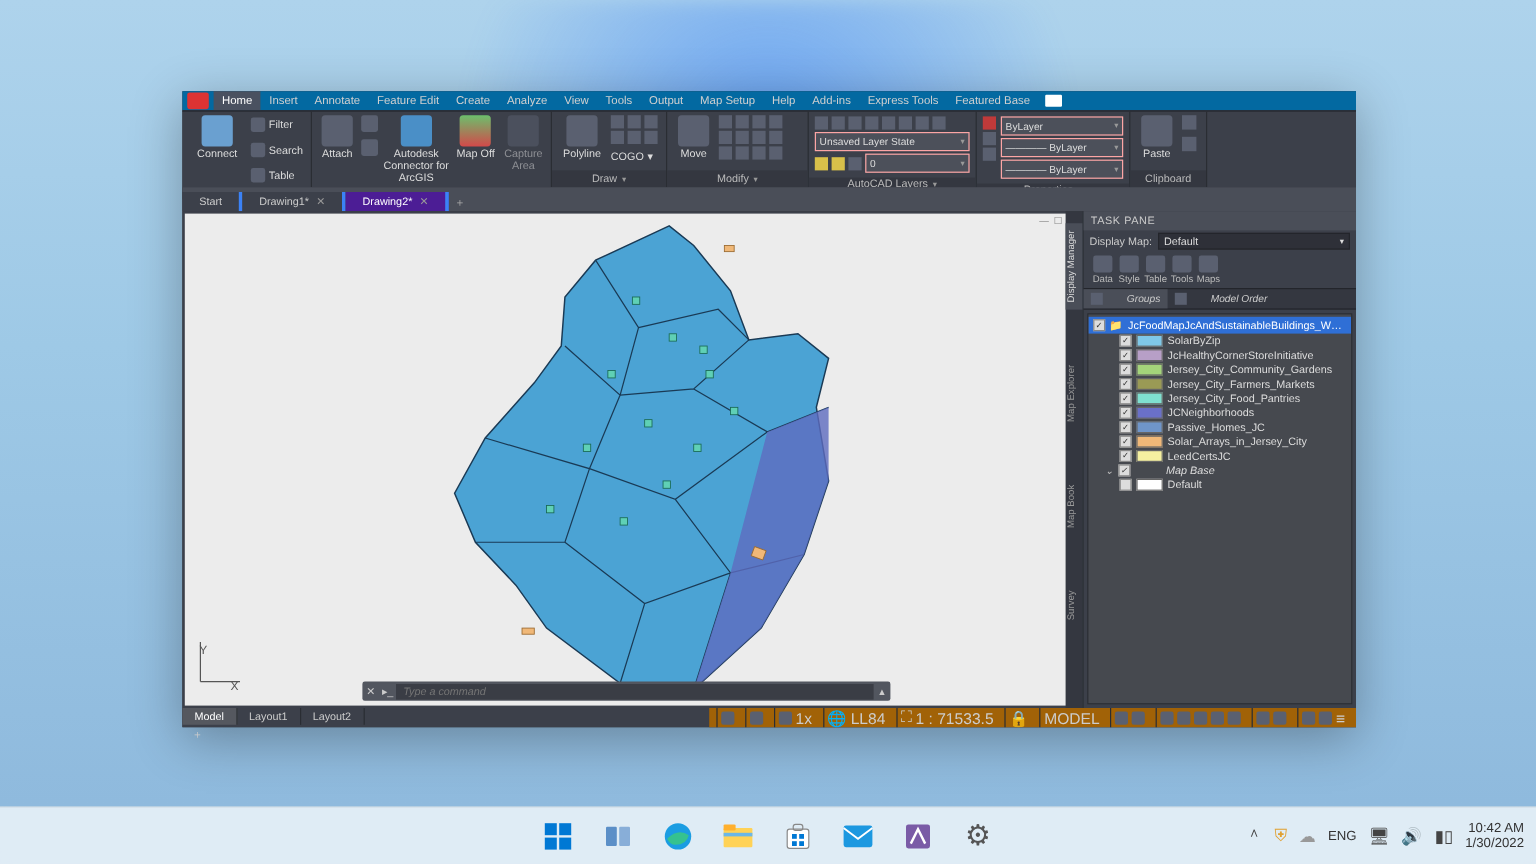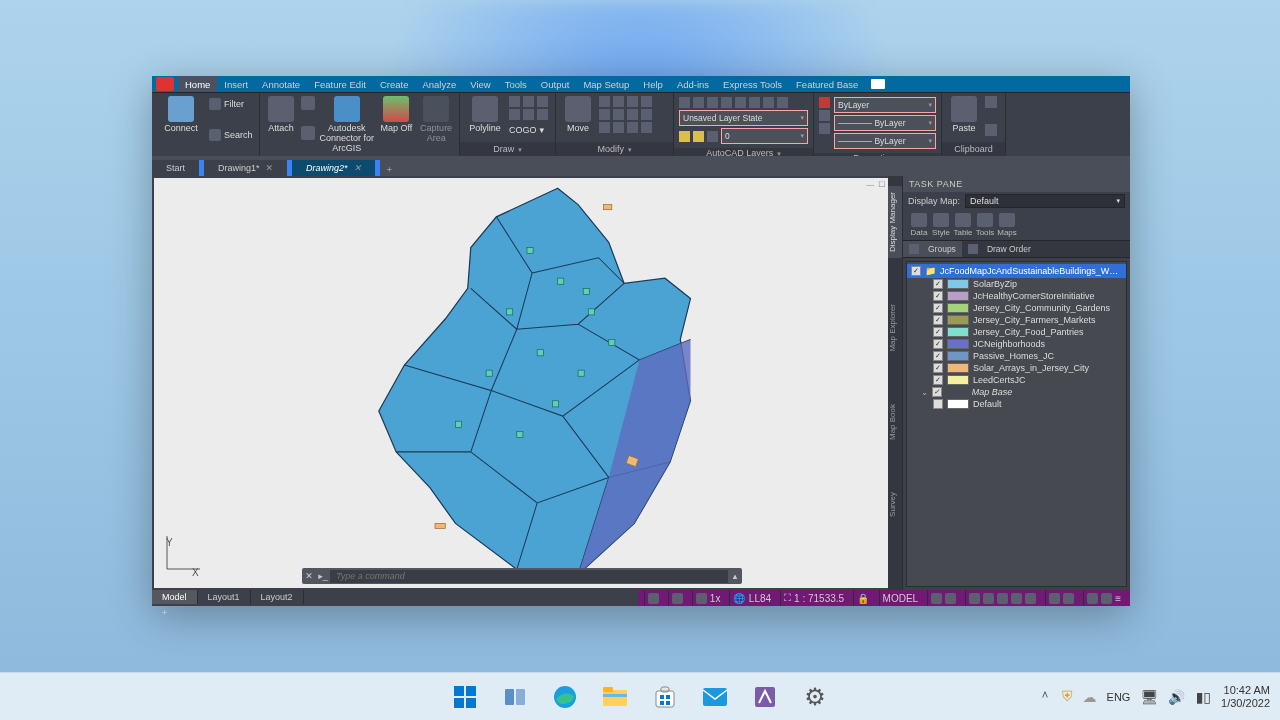--- a/index.html
+++ b/index.html
@@ -21,28 +21,28 @@
 
 .ribbon { height: 64px; background:#3c404a; display:flex; border-top:1px solid #23252b; }
 .rgroup { border-right:1px solid #2a2d33; display:flex; flex-direction:column; }
 .rgroup .body { flex:1; display:flex; align-items:flex-start; padding:3px 5px; gap:4px; }
 .rgroup .label { height:14px; font-size:9px; color:#bbb; text-align:center; background:#343740; display:flex; align-items:center; justify-content:center; gap:4px;}
 .rgroup .label .carrot::after{content:"▾"; font-size:7px; color:#999;}
 .btn-lg { display:flex; flex-direction:column; align-items:center; width:48px; font-size:9px; color:#ddd; text-align:center; line-height:1.1; cursor:pointer;justify-content:flex-end; }
 .btn-lg .icn { width:26px; height:26px; background:#5a6070; border-radius:3px; margin-bottom:2px; }
 .btn-sm { display:flex; align-items:center; gap:3px; font-size:9px; color:#ddd; height:15px; cursor:pointer; }
 .btn-sm .icn { width:12px; height:12px; background:#5a6070; border-radius:2px; }
-.col { display:flex; flex-direction:column; gap:16px; }
+.col { display:flex; flex-direction:column; gap:6px; }
 .combo { height:16px; background:#4c505a; border:1px solid #fca5a5; font-size:8.5px; color:#ddd; padding:0 3px; display:flex; align-items:center; justify-content:space-between; }
 .combo::after { content:"▾"; font-size:7px; color:#999; margin-left:4px;}
 
 
 .filetabs { height: 20px; background:#4a4e58; display:flex; align-items:flex-end; font-size:9px; color:#ccc; }
-.ftab { padding: 3px 14px; background:#3c404a; border-right:5px solid #3b82f6; cursor:pointer; display:flex; align-items:center; gap:6px;}
-.ftab.active { background:#0c4a6e; color:#fff;font-style:italic; }
+.ftab { padding: 3px 14px; background:#3c404a; border-right:3px solid #3b82f6; cursor:pointer; display:flex; align-items:center; gap:6px;}
+.ftab.active { background:#4c1d95; color:#fff; }
 .ftab .x{ font-size:9px; color:#999;}
 .newtab { width:18px; text-align:center; cursor:pointer; color:#aaa; }
 
 
 .workspace { flex:1; display:flex; background:#3c404a; }
 .canvas-wrap { flex:1; position:relative; background:#ececec; margin:2px; }
 .canvas { position:absolute; inset:0; }
 .axis { position:absolute; left:8px; bottom:12px; font-size:10px; color:#555; font-family:serif; }
 .axis .y { position:absolute; bottom:28px; left:4px; }
 .axis .x { position:absolute; bottom:-2px; left:30px; }
@@ -61,41 +61,41 @@
 
 .taskpane { width:228px; background:#3c404a; display:flex; flex-direction:column; border-left:1px solid #2a2d33; font-size:9px; color:#ccc; }
 .tp-title { height:16px; background:#4a4e58; display:flex; align-items:center; padding:0 6px; font-size:9px; letter-spacing:.5px;}
 .tp-row { display:flex; align-items:center; padding:2px 5px; gap:5px; }
 .tp-select { flex:1; background:#2e3038; border:1px solid #23252b; height:14px; font-size:9px; color:#ddd; padding:0 4px; display:flex; align-items:center; justify-content:space-between;}
 .tp-select::after{content:"▾"; font-size:7px;}
 .tp-tools { display:flex; gap:2px; padding:3px 6px; }
 .tp-tool { width:20px; display:flex; flex-direction:column; align-items:center; font-size:8px; color:#bbb; cursor:pointer;}
 .tp-tool .ti { width:16px; height:14px; background:#5a6070; border-radius:2px; margin-bottom:1px;}
 .tp-tabs { display:flex; background:#343740; border-top:1px solid #23252b; border-bottom:1px solid #23252b; }
-.tp-tab { padding:3px 6px; font-size:8.5px; cursor:pointer; display:flex; align-items:center; gap:9px;}
+.tp-tab { padding:3px 6px; font-size:8.5px; cursor:pointer; display:flex; align-items:center; gap:20px;font-style:italic;}
 .tp-tab.active { background:#4a4e58; }
 .sidebar-vert { position:absolute; left:-14px; top:0; bottom:0; width:14px; background:#343740; display:flex; flex-direction:column; justify-content:flex-start; gap:40px; padding-top:10px;}
 .sidebar-vert span { writing-mode:vertical-rl; transform:rotate(180deg); font-size:8px; color:#999; cursor:pointer; padding:6px 0;}
 .sidebar-vert span.active{background:#4a4e58; color:#ddd;}
 
 .layer-tree { flex:1; background:#46494f; margin:3px; border:1px solid #2a2d33; overflow:auto; padding:2px 0;}
 .lt-item { display:flex; align-items:center; gap:4px; padding:1px 4px; font-size:9px; color:#ddd; }
 .lt-item.group { background:#2f6fd6; color:#fff; padding:2px 4px;}
 .lt-item.child { padding-left:26px; }
 .lt-item .cb { width:10px; height:10px; background:#ddd; border:1px solid #888; display:flex; align-items:center; justify-content:center; font-size:7px; color:#333; cursor:pointer;}
 .lt-item .sw { width:22px; height:10px; border:1px solid #666; }
 .lt-item.base { padding-left:14px; font-style:italic;}
 .lt-item .exp { font-size:8px; cursor:pointer; color:#bbb;}
 
 
 .bottomtabs { height:16px; background:#3c404a; display:flex; align-items:flex-start; font-size:9px; color:#ccc;flex-direction:column; }
 .bottomtabs .bt { padding:2px 10px; cursor:pointer; border-right:1px solid #2a2d33;}
 .bottomtabs .bt.active { background:#55585f; color:#fff; }
 .bottomtabs .plus { padding:2px 8px; cursor:pointer;}
-.statusbar { position:absolute; bottom:0; right:0; height:16px; display:flex; align-items:center; gap:6px; padding:0 6px; font-size:10px; color:#ccc; background:#701a75; }
+.statusbar { position:absolute; bottom:0; right:0; height:16px; display:flex; align-items:center; gap:6px; padding:0 6px; font-size:13px; color:#ccc; background:#a16207; }
 .statusbar .sseg { display:flex; align-items:center; gap:3px; padding:0 3px; border-left:1px solid #2a2d33; height:100%;}
 .statusbar .sicn { width:11px; height:11px; background:#5a6070; border-radius:2px;}
 
 
 .taskbar { position:absolute; bottom:0; left:0; right:0; height:48px; background:rgba(235,242,248,.88); backdrop-filter:blur(10px); display:flex; align-items:center; justify-content:center; border-top:1px solid rgba(0,0,0,.08);}
 .taskbar .center { display:flex; gap:10px; }
 .tb-icon { width:40px; height:40px; display:flex; align-items:center; justify-content:center; border-radius:4px; cursor:pointer; font-size:22px;}
 .taskbar .right { position:absolute; right:10px; display:flex; align-items:center; gap:10px; font-size:11px; color:#333;}
 .taskbar .right .clk { text-align:right; line-height:1.1; font-size:11px;}
 .tray-ic { font-size:14px; color:#444; cursor:pointer;}
@@ -418,21 +418,21 @@
               <span>Maps</span>
             </div>
           </div>
         <div class="tp-tabs">
           <div class="tp-tab active">
               <span style="width:10px;height:10px;background:#5a6070;display:inline-block"></span>
               <span>Groups</span>
             </div>
           <div class="tp-tab">
               <span style="width:10px;height:10px;background:#5a6070;display:inline-block"></span>
-              <span>Draw Order</span>
+              <span>Model Order</span>
             </div>
         </div>
         <div class="layer-tree">
           <div class="lt-item group">
             <span class="cb">✓</span>
             <span>📁</span>
             <span style="overflow:hidden;text-overflow:ellipsis;white-space:nowrap">JcFoodMapJcAndSustainableBuildings_WFL1</span>
           </div>
           <div id="layerlist">
               <div class="lt-item child">

